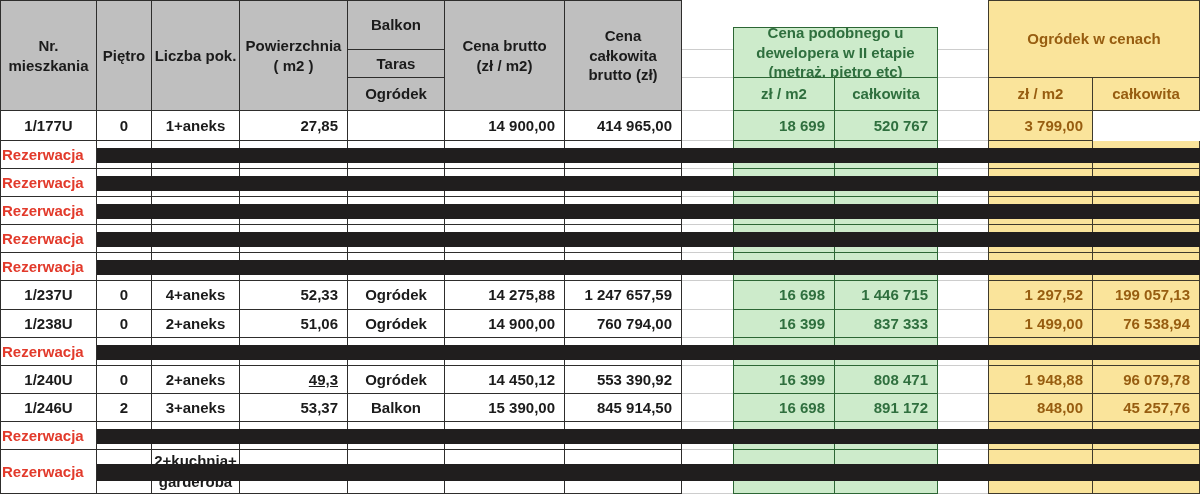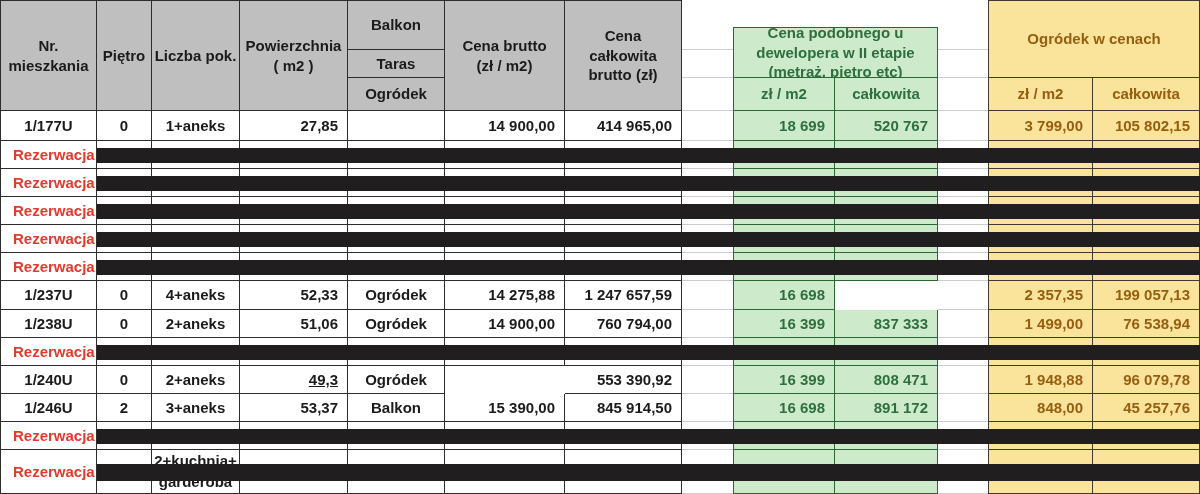--- a/index.html
+++ b/index.html
@@ -25,21 +25,21 @@
     text-align: center;
     line-height: 1.3;
     overflow: hidden;
     white-space: normal;
   }
   .main   { border-right: 1.5px solid #2e2d2c; border-bottom: 1.5px solid #2e2d2c; background: #fff; }
   .gray   { background: #bfbfbf; }
   .topb   { border-top: 1.5px solid #2e2d2c; }
   .left1  { border-left: 1.5px solid #2e2d2c; }
   .right  { justify-content: flex-end; text-align: right; padding-right: 9px; white-space: nowrap; }
-  .leftal { justify-content: flex-start; text-align: center; padding-left: 12px; }
+  .leftal { justify-content: flex-start; text-align: center; padding-left: 1px; }
   .spacer { border-bottom: 1px solid #cdcdcd; background: #fff; }
   .green  { background: #cdebcb; border-right: 1.5px solid #2c6634; border-bottom: 1.5px solid #2c6634; color: #2f6f3e; }
   .greenL { border-left: 1.5px solid #2c6634; }
   .greenT { border-top: 1.5px solid #2c6634; margin-top: 27px; }
   .yellow { background: #fae49b; border-right: 1.5px solid #3f3a2c; border-bottom: 1.5px solid #3f3a2c; color: #975d10; }
   .yellowL{ border-left: 1.5px solid #3f3a2c; }
   .yellowT{ border-top: 1.5px solid #3f3a2c; }
   .red    { color: #e23a2b; }
   .pad14  { padding-left: 14px; padding-right: 14px; }
   .pad6   { padding-left: 6px; padding-right: 6px; }
@@ -83,21 +83,20 @@
     <div class="c main" style="grid-area: 4 / 3;">1+aneks</div>
     <div class="c main right" style="grid-area: 4 / 4;">27,85</div>
     <div class="c main" style="grid-area: 4 / 5;"></div>
     <div class="c main right" style="grid-area: 4 / 6;">14 900,00</div>
     <div class="c main right" style="grid-area: 4 / 7;">414 965,00</div>
     <div class="c spacer" style="grid-area: 4 / 8;"></div>
     <div class="c green greenL right" style="grid-area: 4 / 9;">18 699</div>
     <div class="c green right" style="grid-area: 4 / 10;">520 767</div>
     <div class="c spacer" style="grid-area: 4 / 11;"></div>
     <div class="c yellow yellowL right" style="grid-area: 4 / 12;">3 799,00</div>
-    <div class="c yellow right" style="grid-area: 4 / 13;">105 802,15</div>
     <div class="c main left1 leftal red" style="grid-area: 5 / 1;">Rezerwacja</div>
     <div class="c main" style="grid-area: 5 / 2;"></div>
     <div class="c main" style="grid-area: 5 / 3;"></div>
     <div class="c main right" style="grid-area: 5 / 4;"></div>
     <div class="c main" style="grid-area: 5 / 5;"></div>
     <div class="c main right" style="grid-area: 5 / 6;"></div>
     <div class="c main right" style="grid-area: 5 / 7;"></div>
     <div class="c spacer" style="grid-area: 5 / 8;"></div>
     <div class="c green greenL right" style="grid-area: 5 / 9;"></div>
     <div class="c green right" style="grid-area: 5 / 10;"></div>
@@ -163,22 +162,23 @@
     <div class="bar" style="grid-row: 9;"></div>
     <div class="c main left1" style="grid-area: 10 / 1;">1/237U</div>
     <div class="c main" style="grid-area: 10 / 2;">0</div>
     <div class="c main" style="grid-area: 10 / 3;">4+aneks</div>
     <div class="c main right" style="grid-area: 10 / 4;">52,33</div>
     <div class="c main" style="grid-area: 10 / 5;">Ogródek</div>
     <div class="c main right" style="grid-area: 10 / 6;">14 275,88</div>
     <div class="c main right" style="grid-area: 10 / 7;">1 247 657,59</div>
     <div class="c spacer" style="grid-area: 10 / 8;"></div>
     <div class="c green greenL right" style="grid-area: 10 / 9;">16 698</div>
+    <div class="c green right" style="grid-area: 10 / 10;">1 446 715</div>
     <div class="c spacer" style="grid-area: 10 / 11;"></div>
-    <div class="c yellow yellowL right" style="grid-area: 10 / 12;">2 357,35</div>
+    <div class="c yellow yellowL right" style="grid-area: 10 / 12;">1 297,52</div>
     <div class="c yellow right" style="grid-area: 10 / 13;">199 057,13</div>
     <div class="c main left1" style="grid-area: 11 / 1;">1/238U</div>
     <div class="c main" style="grid-area: 11 / 2;">0</div>
     <div class="c main" style="grid-area: 11 / 3;">2+aneks</div>
     <div class="c main right" style="grid-area: 11 / 4;">51,06</div>
     <div class="c main" style="grid-area: 11 / 5;">Ogródek</div>
     <div class="c main right" style="grid-area: 11 / 6;">14 900,00</div>
     <div class="c main right" style="grid-area: 11 / 7;">760 794,00</div>
     <div class="c spacer" style="grid-area: 11 / 8;"></div>
     <div class="c green greenL right" style="grid-area: 11 / 9;">16 399</div>
@@ -198,20 +198,21 @@
     <div class="c green right" style="grid-area: 12 / 10;"></div>
     <div class="c spacer" style="grid-area: 12 / 11;"></div>
     <div class="c yellow yellowL right" style="grid-area: 12 / 12;"></div>
     <div class="c yellow right" style="grid-area: 12 / 13;"></div>
     <div class="bar" style="grid-row: 12;"></div>
     <div class="c main left1" style="grid-area: 13 / 1;">1/240U</div>
     <div class="c main" style="grid-area: 13 / 2;">0</div>
     <div class="c main" style="grid-area: 13 / 3;">2+aneks</div>
     <div class="c main right" style="grid-area: 13 / 4; text-decoration: underline;">49,3</div>
     <div class="c main" style="grid-area: 13 / 5;">Ogródek</div>
+    <div class="c main right" style="grid-area: 13 / 6;">14 450,12</div>
     <div class="c main right" style="grid-area: 13 / 7;">553 390,92</div>
     <div class="c spacer" style="grid-area: 13 / 8;"></div>
     <div class="c green greenL right" style="grid-area: 13 / 9;">16 399</div>
     <div class="c green right" style="grid-area: 13 / 10;">808 471</div>
     <div class="c spacer" style="grid-area: 13 / 11;"></div>
     <div class="c yellow yellowL right" style="grid-area: 13 / 12;">1 948,88</div>
     <div class="c yellow right" style="grid-area: 13 / 13;">96 079,78</div>
     <div class="c main left1" style="grid-area: 14 / 1;">1/246U</div>
     <div class="c main" style="grid-area: 14 / 2;">2</div>
     <div class="c main" style="grid-area: 14 / 3;">3+aneks</div>

